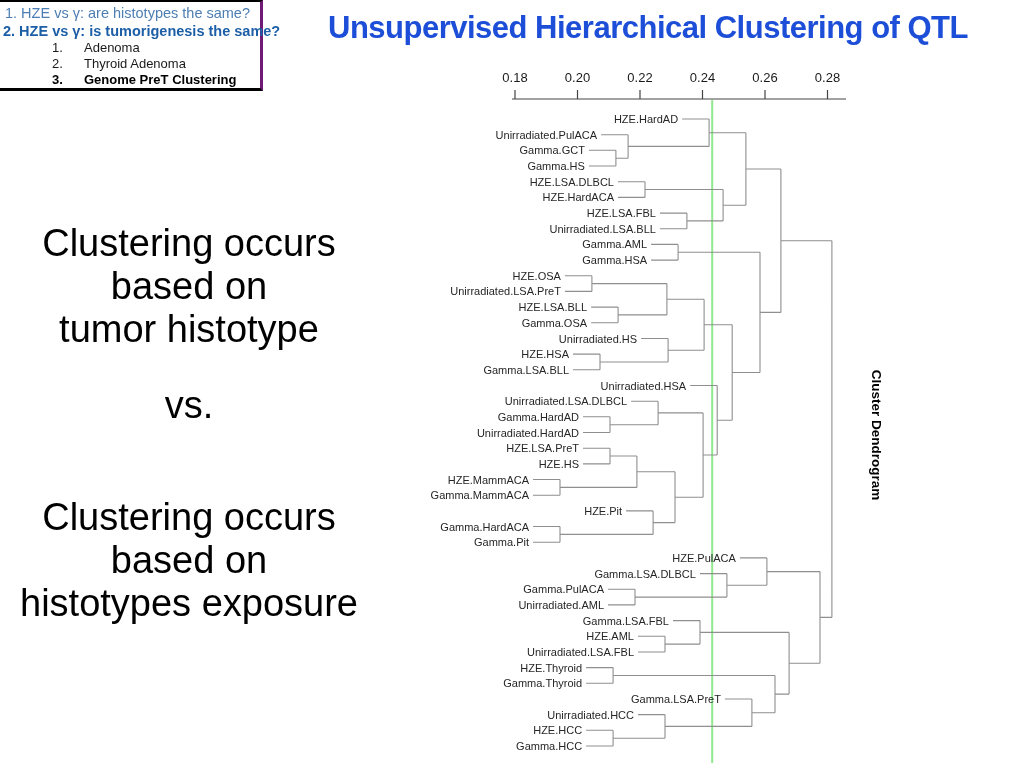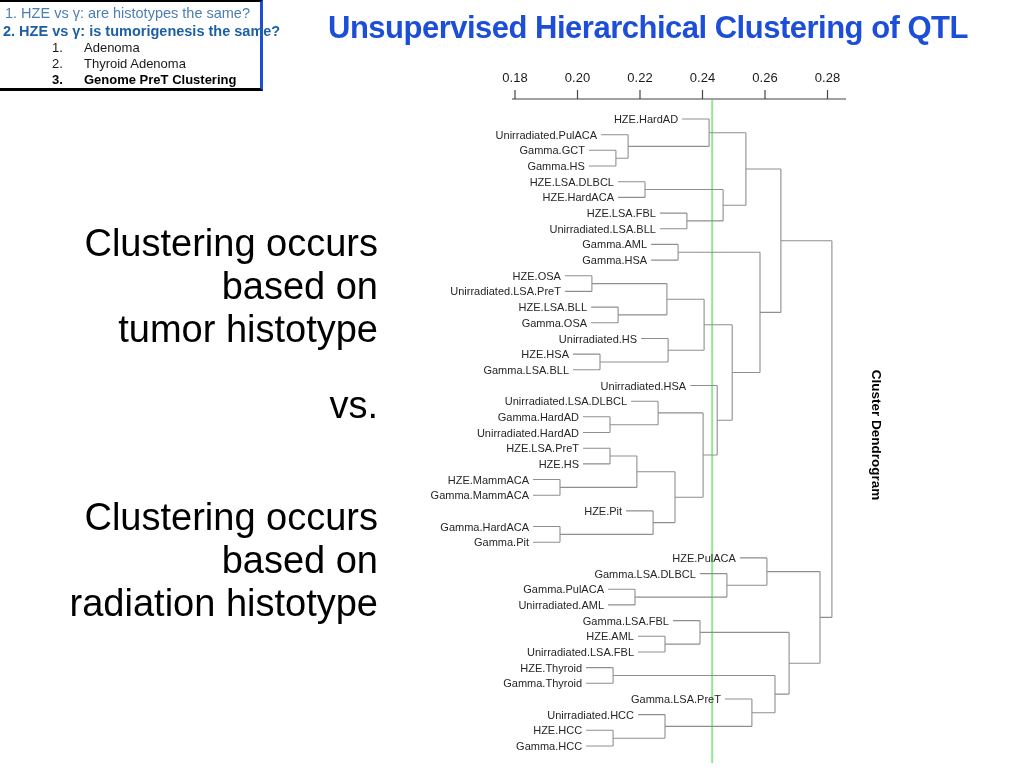--- a/index.html
+++ b/index.html
@@ -3,37 +3,37 @@
 <meta charset="utf-8">
 <style>
   html,body{margin:0;padding:0;}
   body{
     width:1024px;height:768px;position:relative;overflow:hidden;
     background:#ffffff;font-family:"Liberation Sans",sans-serif;
   }
   
   .nav-box{
     position:absolute;left:0;top:0;width:260px;height:84px;
-    background:#fff;border-top:2px solid #000;border-right:3px solid #1d4ed8;
+    background:#fff;border-top:2px solid #000;border-right:3px solid #701a75;
     border-bottom:3px solid #000;padding-top:2px;box-sizing:content-box;
   }
   .nav1{color:#4d7eb3;font-size:14.5px;line-height:18px;padding-left:5px;white-space:nowrap;}
   .nav2{color:#1d5fa7;font-weight:bold;font-size:14.5px;line-height:18px;padding-left:3px;white-space:nowrap;}
   .nav-sub-row{display:flex;padding-left:52px;line-height:16px;font-size:13px;color:#1a1a1a;}
   .nav-sub-row .num{width:20px;}
   .nav-sub-row .lbl{padding-left:12px;}
   .nav-sub-row.bold{font-weight:bold;color:#000;}
   
   .title{
     position:absolute;left:283px;top:10px;width:730px;text-align:center;
     font-size:31px;font-weight:bold;color:#1d4ed8;letter-spacing:-0.5px;white-space:nowrap;
   }
   
   .big-text{
-    position:absolute;left:0px;width:378px;text-align:right;
+    position:absolute;left:0px;width:378px;text-align:center;
     font-size:38px;line-height:43px;color:#000;
   }
   .big-text.b1{top:222px;}
   .big-text.vs{top:384px;}
   .big-text.b2{top:496px;}
   
   .ylab{
     position:absolute;left:876px;top:435px;
     transform:translate(-50%,-50%) rotate(90deg);
     font-size:13.5px;font-weight:bold;color:#000;white-space:nowrap;
@@ -67,21 +67,21 @@
 
 <div class="big-text b1">
   <div>Clustering occurs</div>
   <div>based on</div>
   <div>tumor histotype</div>
 </div>
 <div class="big-text vs">vs.</div>
 <div class="big-text b2">
   <div>Clustering occurs</div>
   <div>based on</div>
-  <div>radiation histotype</div>
+  <div>histotypes exposure</div>
 </div>
 
 <div class="ylab">Cluster Dendrogram</div>
 
 <svg id="dendro" width="1024" height="768" viewBox="0 0 1024 768">
     <line x1="512" y1="99" x2="846" y2="99" stroke="#444444" stroke-width="1.2"></line>
     <line x1="515" y1="90" x2="515" y2="99" stroke="#444444" stroke-width="1.2"></line>
     <text x="515" y="82" text-anchor="middle" class="tick-label">0.18</text>
     <line x1="577.5" y1="90" x2="577.5" y2="99" stroke="#444444" stroke-width="1.2"></line>
     <text x="577.5" y="82" text-anchor="middle" class="tick-label">0.20</text>

